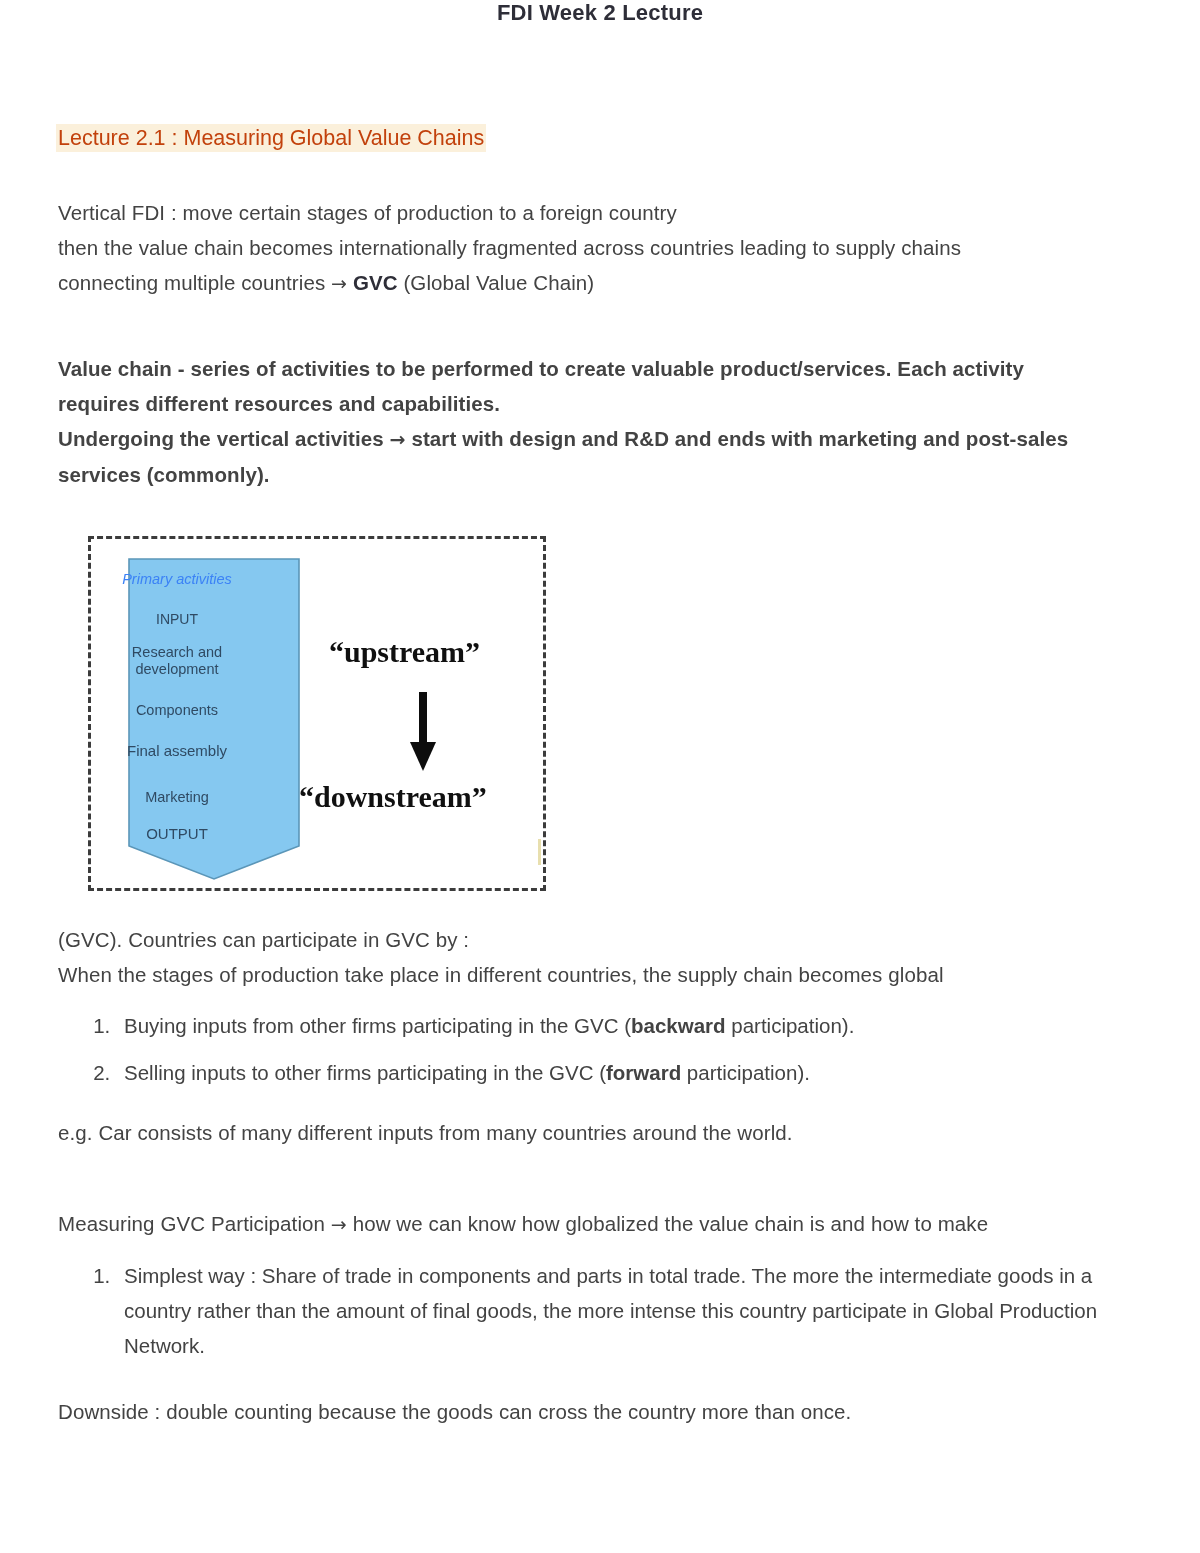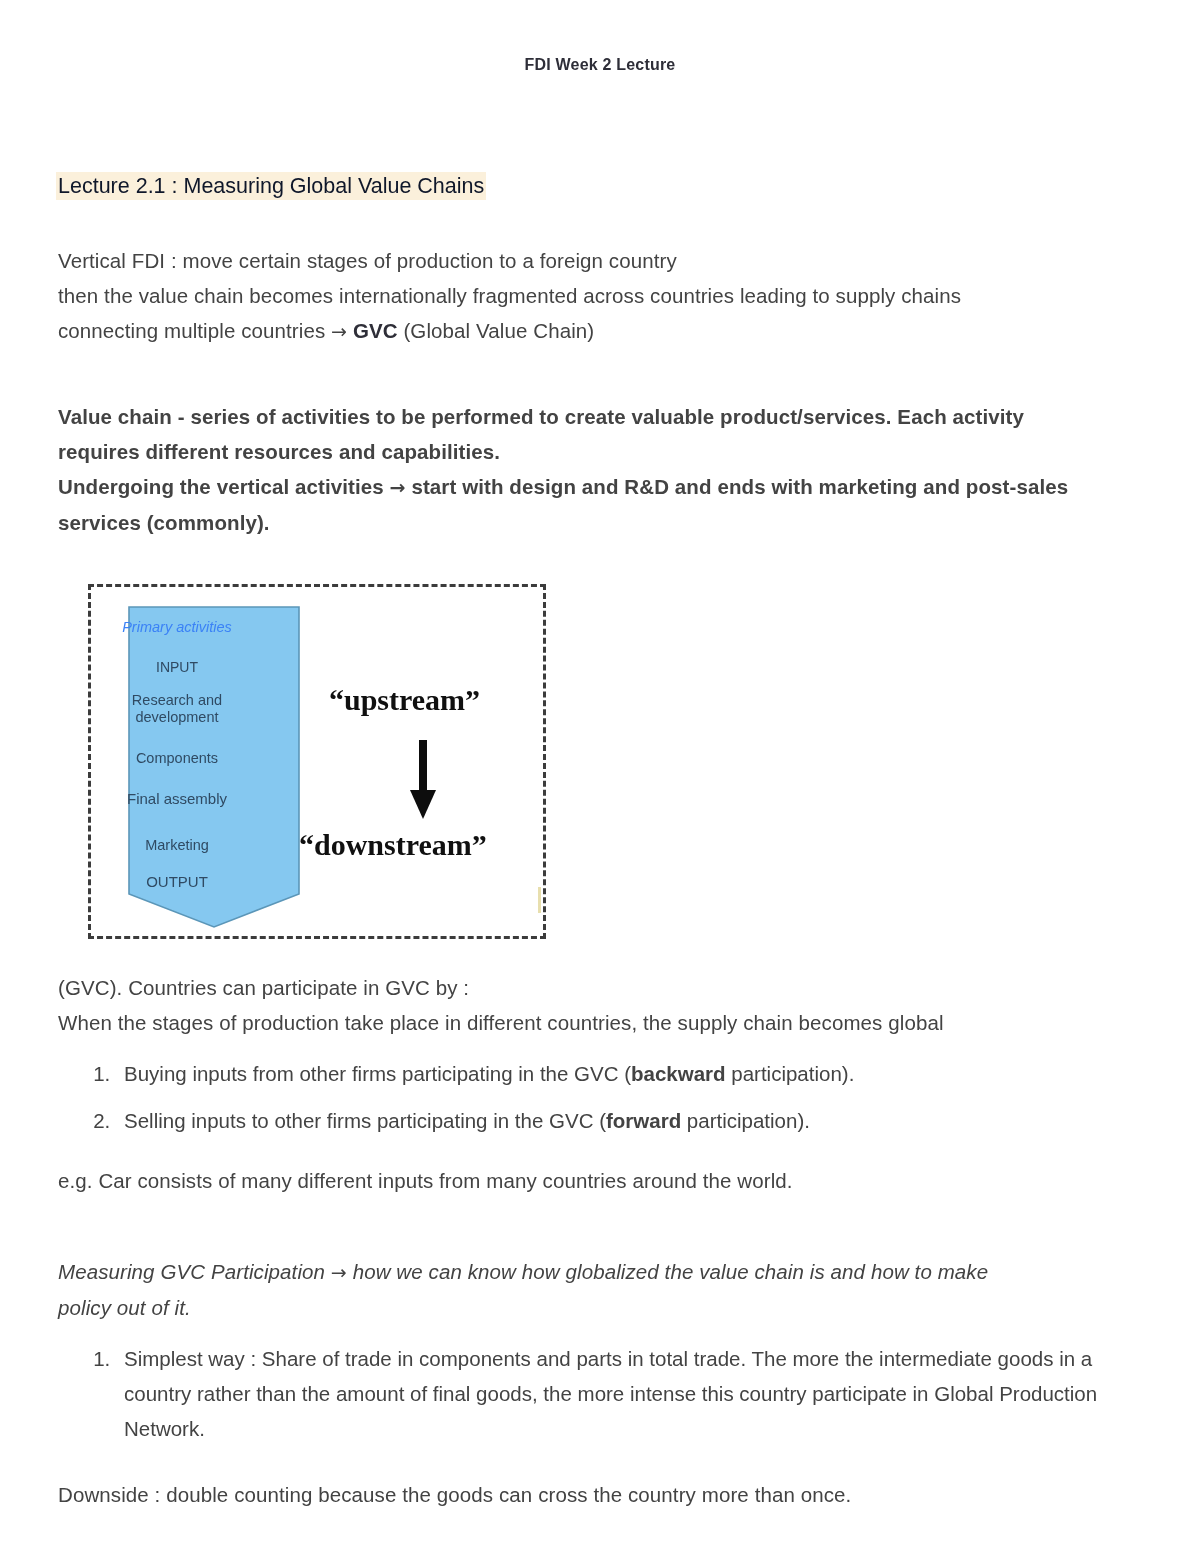--- a/index.html
+++ b/index.html
@@ -20,36 +20,35 @@
   .page {
     position: relative;
     width: 1200px;
     height: 1553px;
     padding: 0;
     box-sizing: border-box;
   }
 
   .doc-title {
     text-align: center;
-    font-size: 16px;
+    font-size: 22px;
     font-weight: bold;
     color: #2e2e38;
     letter-spacing: 0.2px;
     margin: 0;
-    padding-top: 56px;
   }
 
   .content {
     padding: 0 58px 0 58px;
   }
 
   .section-heading {
     margin-top: 90px;
     font-size: 21.5px;
-    color: #0f172a;
+    color: #c2410c;
     line-height: 1.5;
     display: inline;
     background: #FBF0DB;
     box-shadow: 0 0 0 2px #FBF0DB;
     text-align: right;
   }
   .heading-wrap {
     margin-top: 0;
     padding-top: 96px;
   }
@@ -58,21 +57,21 @@
     font-size: 20.5px;
     line-height: 35px;
     color: #434343;
     margin: 0;
     letter-spacing: 0.1px;
   }
 
   .para.block-1 { margin-top: 41px; }
   .para.block-2 { margin-top: 50px; font-weight: bold; }
   .para.block-3 { margin-top: 31px; }
-  .para.block-4 { margin-top: 56px; font-style: italic; }
+  .para.block-4 { margin-top: 56px; }
   .para.block-5 { margin-top: 25px; }
   .para.block-6 { margin-top: 31px; }
 
   .para b { font-weight: bold; color: #2e2e38; }
 
   .arrow-glyph { font-family: "DejaVu Sans", sans-serif; font-size: 19px; }
 
   ol.numlist {
     margin: 16px 0 0 0;
     padding-left: 58px;
@@ -224,21 +223,20 @@
       <li><span>Buying inputs from other firms participating in the GVC (</span><b>backward</b><span> participation).</span></li>
       <li><span>Selling inputs to other firms participating in the GVC (</span><b>forward</b><span> participation).</span></li>
     </ol>
 
     <div class="para block-5">
       <div>e.g. Car consists of many different inputs from many countries around the world.</div>
     </div>
 
     <div class="para block-4">
       <div><span>Measuring GVC Participation </span><span class="arrow-glyph">→</span><span> how we can know how globalized the value chain is and how to make</span></div>
-      <div>policy out of it.</div>
     </div>
 
     <ol class="numlist">
       <li><span>Simplest way : Share of trade in components and parts in total trade. The more the intermediate goods in a country rather than the amount of final goods, the more intense this country participate in Global Production Network.</span></li>
     </ol>
 
     <div class="para block-6">
       <div>Downside : double counting because the goods can cross the country more than once.</div>
     </div>
 

